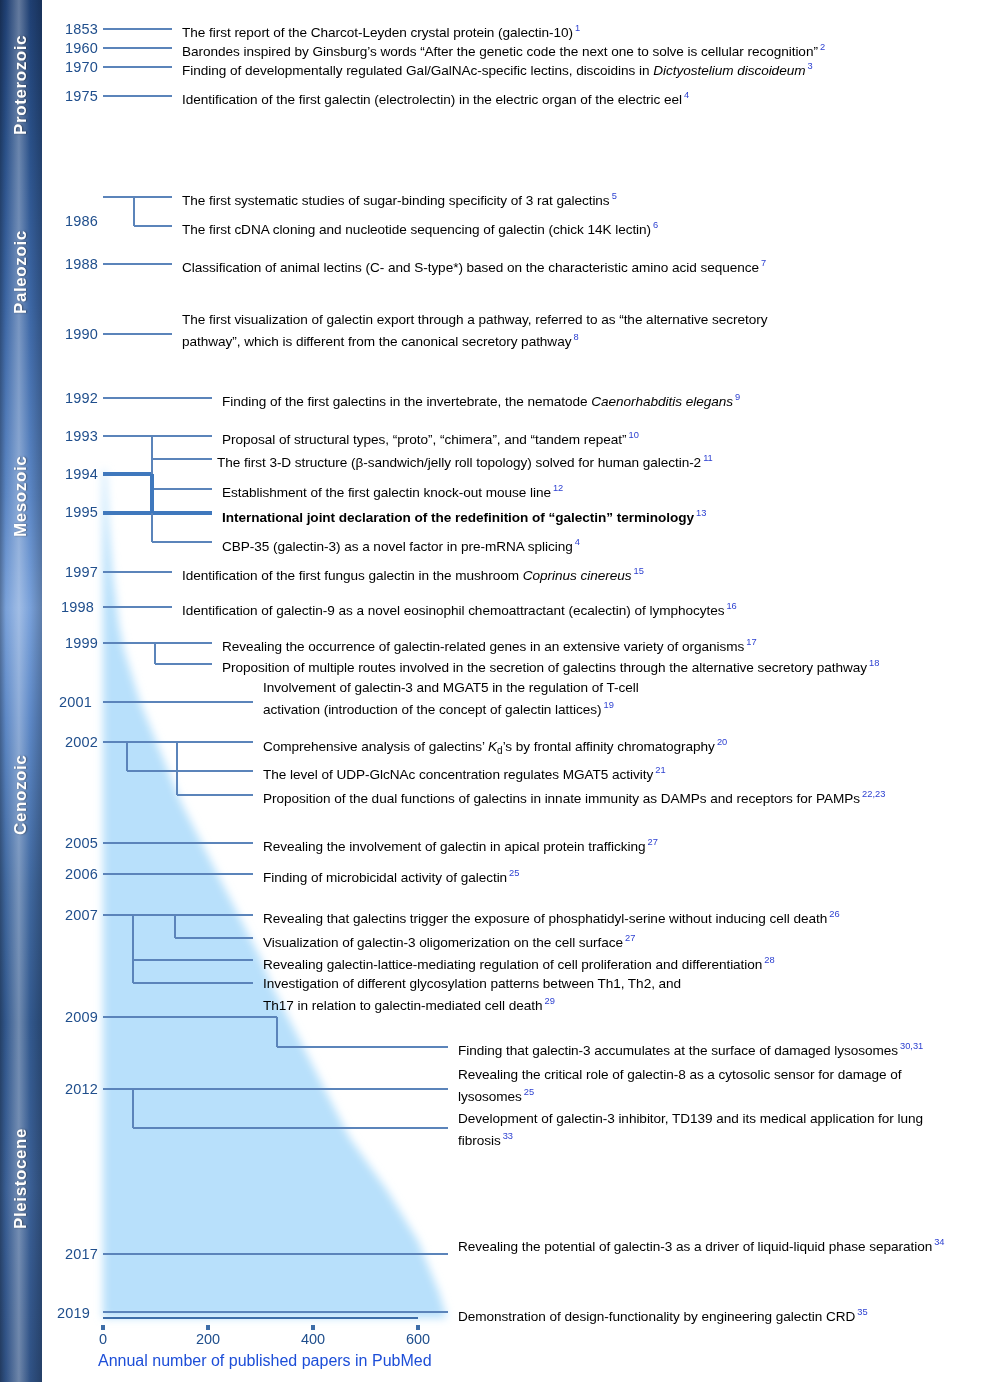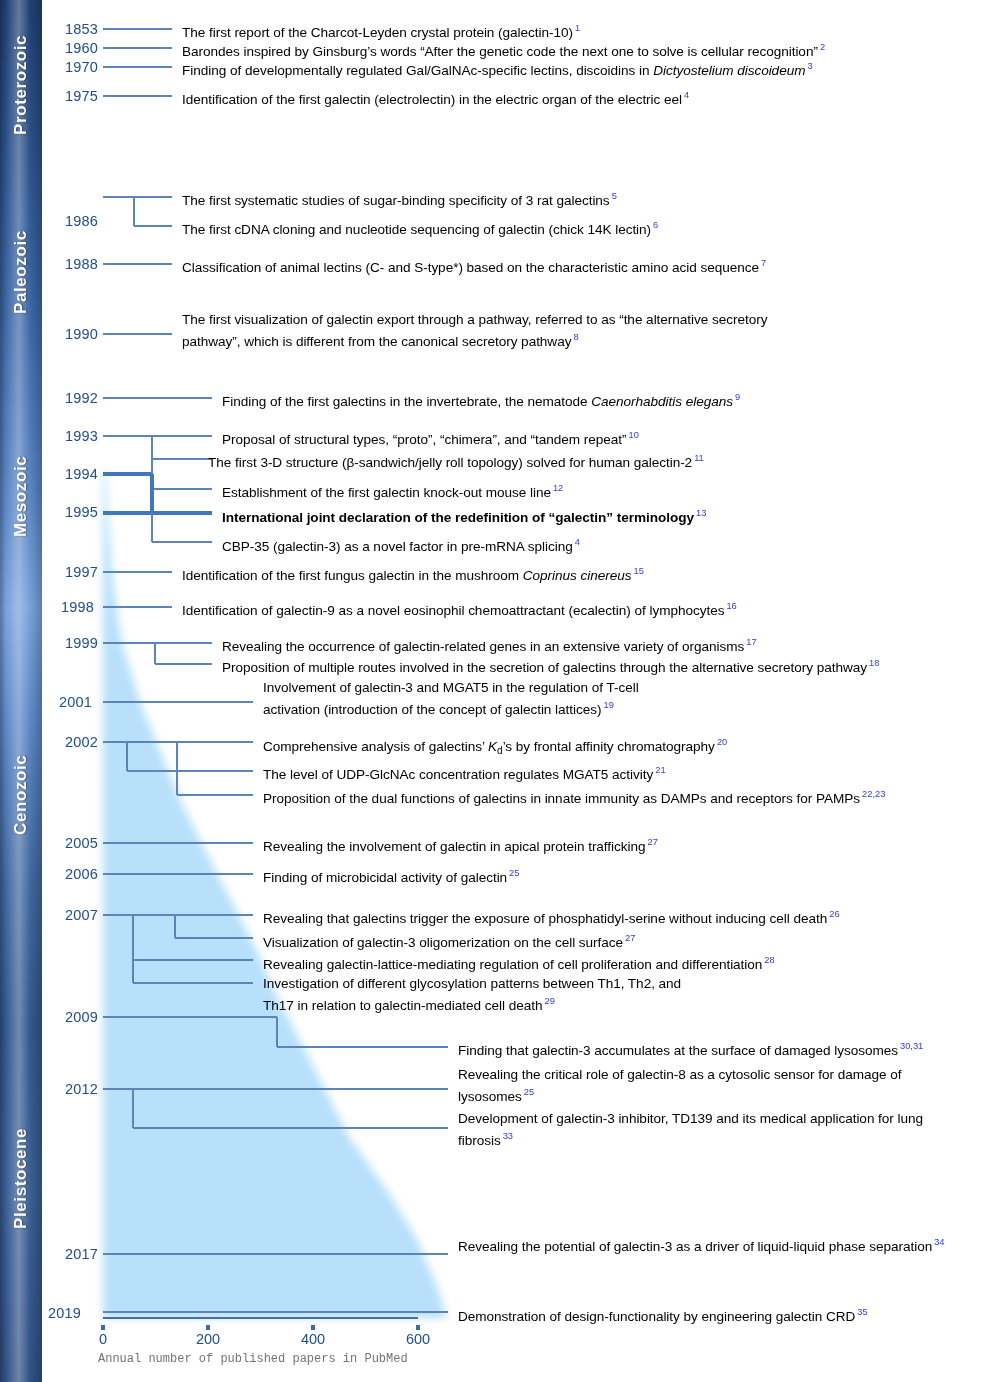--- a/index.html
+++ b/index.html
@@ -93,21 +93,21 @@
     pointer-events:none;
   }
 
   
   #axis-wrap{position:absolute;left:0;top:0;}
   .tick-label{
     position:absolute;color:#1f4e8c;font-size:14.5px;text-align:center;
     width:60px;
   }
   #axis-title{
-    position:absolute;color:#737373;font-size:12px;white-space:nowrap;font-family:Liberation Mono, monospace;
+    position:absolute;color:#1d4ed8;font-size:16px;white-space:nowrap;
   }
 </style>
 </head>
 <body>
 
 <div id="page">
 
   <div id="era-bar"></div>
   <div id="era-labels">
       <div class="era-label" style="top: 0px; height: 170px;">Proterozoic</div>
@@ -199,21 +199,21 @@
       <div class="evt" style="left: 182px; top: 188px;">The first systematic studies of sugar-binding specificity of 3 rat galectins<span class="ref">5</span></div>
       <div class="evt" style="left: 182px; top: 217px;">The first cDNA cloning and nucleotide sequencing of galectin (chick 14K lectin)<span class="ref">6</span></div>
       <div class="year" style="left: 46px; top: 257px;">1988</div>
       <div class="evt" style="left: 182px; top: 255px;">Classification of animal lectins (C- and S-type*) based on the characteristic amino acid sequence<span class="ref">7</span></div>
       <div class="year" style="left: 46px; top: 327px;">1990</div>
       <div class="evt wrap" style="left: 182px; top: 311px; width: 640px;">The first visualization of galectin export through a pathway, referred to as “the alternative secretory pathway”, which is different from the canonical secretory pathway<span class="ref">8</span></div>
       <div class="year" style="left: 46px; top: 391px;">1992</div>
       <div class="evt" style="left: 222px; top: 389px;">Finding of the first galectins in the invertebrate, the nematode <i>Caenorhabditis elegans</i><span class="ref">9</span></div>
       <div class="year" style="left: 46px; top: 429px;">1993</div>
       <div class="evt" style="left: 222px; top: 427px;">Proposal of structural types, “proto”, “chimera”, and “tandem repeat”<span class="ref">10</span></div>
-      <div class="evt" style="left: 208px; top: 450px;">The first 3-D structure (β-sandwich/jelly roll topology) solved for human galectin-2<span class="ref">11</span></div>
+      <div class="evt" style="left: 217px; top: 450px;">The first 3-D structure (β-sandwich/jelly roll topology) solved for human galectin-2<span class="ref">11</span></div>
       <div class="year" style="left: 46px; top: 467px;">1994</div>
       <div class="evt" style="left: 222px; top: 480px;">Establishment of the first galectin knock-out mouse line<span class="ref">12</span></div>
       <div class="year" style="left: 46px; top: 505px;">1995</div>
       <div class="evt" style="left: 222px; top: 505px;"><b>International joint declaration of the redefinition of “galectin” terminology</b><span class="ref">13</span></div>
       <div class="evt" style="left: 222px; top: 534px;">CBP-35 (galectin-3) as a novel factor in pre-mRNA splicing<span class="ref">4</span></div>
       <div class="year" style="left: 46px; top: 565px;">1997</div>
       <div class="evt" style="left: 182px; top: 563px;">Identification of the first fungus galectin in the mushroom <i>Coprinus cinereus</i><span class="ref">15</span></div>
       <div class="year" style="left: 42px; top: 600px;">1998</div>
       <div class="evt" style="left: 182px; top: 598px;">Identification of galectin-9 as a novel eosinophil chemoattractant (ecalectin) of lymphocytes<span class="ref">16</span></div>
       <div class="year" style="left: 46px; top: 636px;">1999</div>
@@ -234,21 +234,21 @@
       <div class="evt" style="left: 263px; top: 930px;">Visualization of galectin-3 oligomerization on the cell surface<span class="ref">27</span></div>
       <div class="evt" style="left: 263px; top: 952px;">Revealing galectin-lattice-mediating regulation of cell proliferation and differentiation<span class="ref">28</span></div>
       <div class="evt wrap" style="left: 263px; top: 975px; width: 420px;">Investigation of different glycosylation patterns between Th1, Th2, and Th17 in relation to galectin-mediated cell death<span class="ref">29</span></div>
       <div class="year" style="left: 46px; top: 1010px;">2009</div>
       <div class="evt" style="left: 458px; top: 1038px;">Finding that galectin-3 accumulates at the surface of damaged lysosomes<span class="ref">30,31</span></div>
       <div class="year" style="left: 46px; top: 1082px;">2012</div>
       <div class="evt wrap" style="left: 458px; top: 1066px; width: 500px;">Revealing the critical role of galectin-8 as a cytosolic sensor for damage of lysosomes<span class="ref">25</span></div>
       <div class="evt wrap" style="left: 458px; top: 1110px; width: 500px;">Development of galectin-3 inhibitor, TD139 and its medical application for lung fibrosis<span class="ref">33</span></div>
       <div class="year" style="left: 46px; top: 1247px;">2017</div>
       <div class="evt wrap" style="left: 458px; top: 1234px; width: 500px;">Revealing the potential of galectin-3 as a driver of liquid-liquid phase separation<span class="ref">34</span></div>
-      <div class="year" style="left: 29px; top: 1306px;">2019</div>
+      <div class="year" style="left: 38px; top: 1306px;">2019</div>
       <div class="evt" style="left: 458px; top: 1304px;">Demonstration of design-functionality by engineering galectin CRD<span class="ref">35</span></div>
     </div>
 
   <div id="axis-wrap">
       <div class="tick-label" style="left: 73px; top: 1331px;">0</div>
       <div class="tick-label" style="left: 178px; top: 1331px;">200</div>
       <div class="tick-label" style="left: 283px; top: 1331px;">400</div>
       <div class="tick-label" style="left: 388px; top: 1331px;">600</div>
       <div id="axis-title" style="left: 98px; top: 1352px;">Annual number of published papers in PubMed</div>
     </div>

